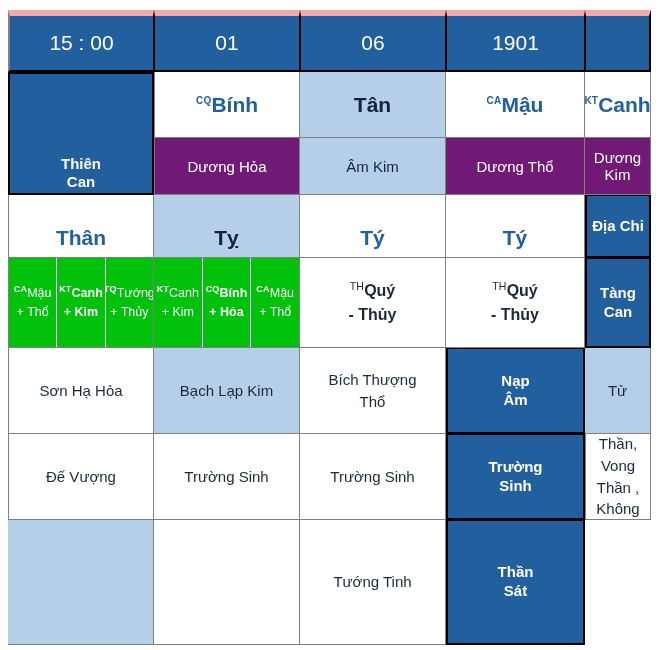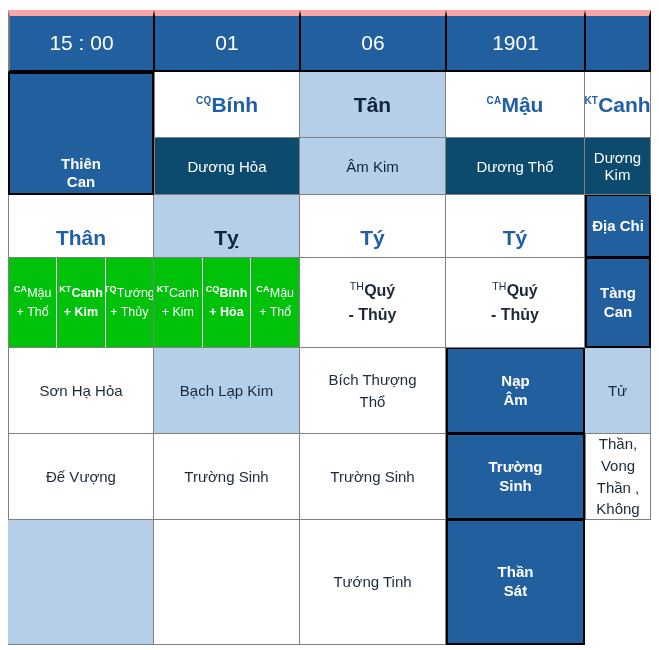--- a/index.html
+++ b/index.html
@@ -61,21 +61,21 @@
     font-size: 15px;
     line-height: 1.25;
     border: 2px solid #000000;
     border-top-width: 1px;
   }
   .rlabel.rl-top { border-top-width: 2px; }
 
   
   .white { background: #ffffff; color: #1b2a3a; }
   .lblue { background: #B4CFE7; color: #12243a; }
-  .green { background: #0c4a6e; color: #ffffff; }
+  .green { background: #701a75; color: #ffffff; }
 
   
   .stem {
     font-size: 21px;
     font-weight: bold;
     color: #1F5FA8;
   }
   .stem.dark { color: #10243c; }
   .branch {
     font-size: 21px;

